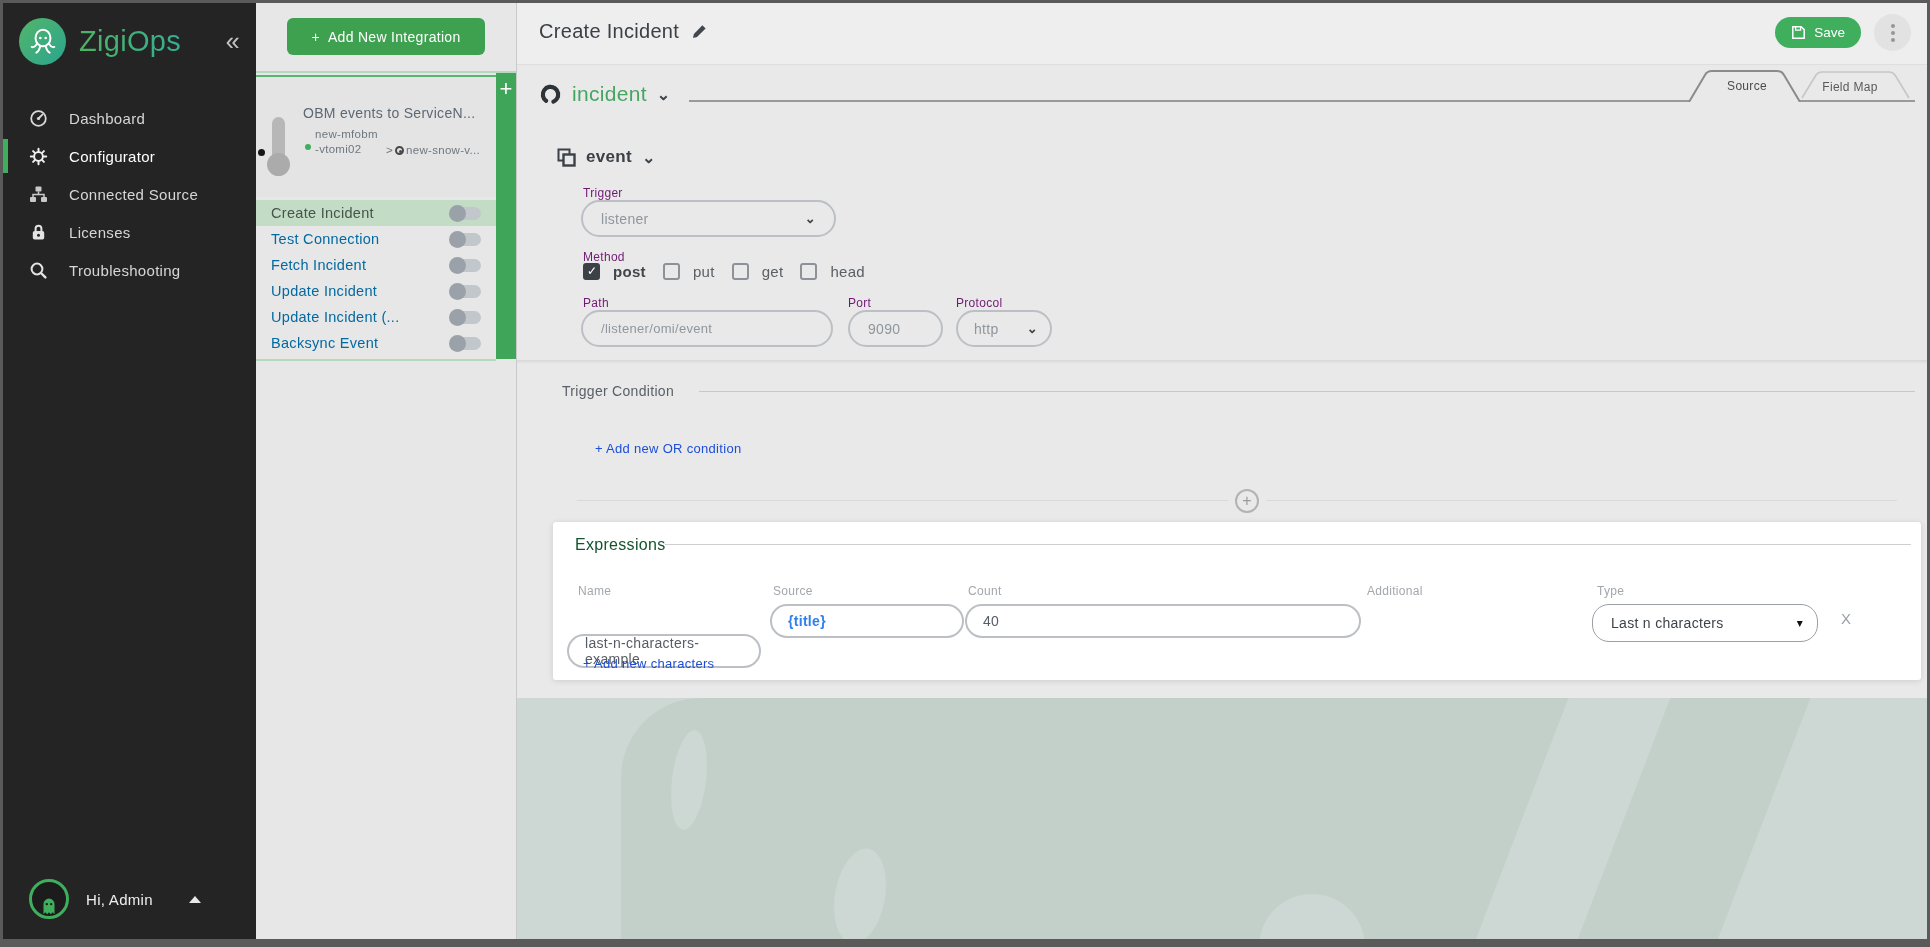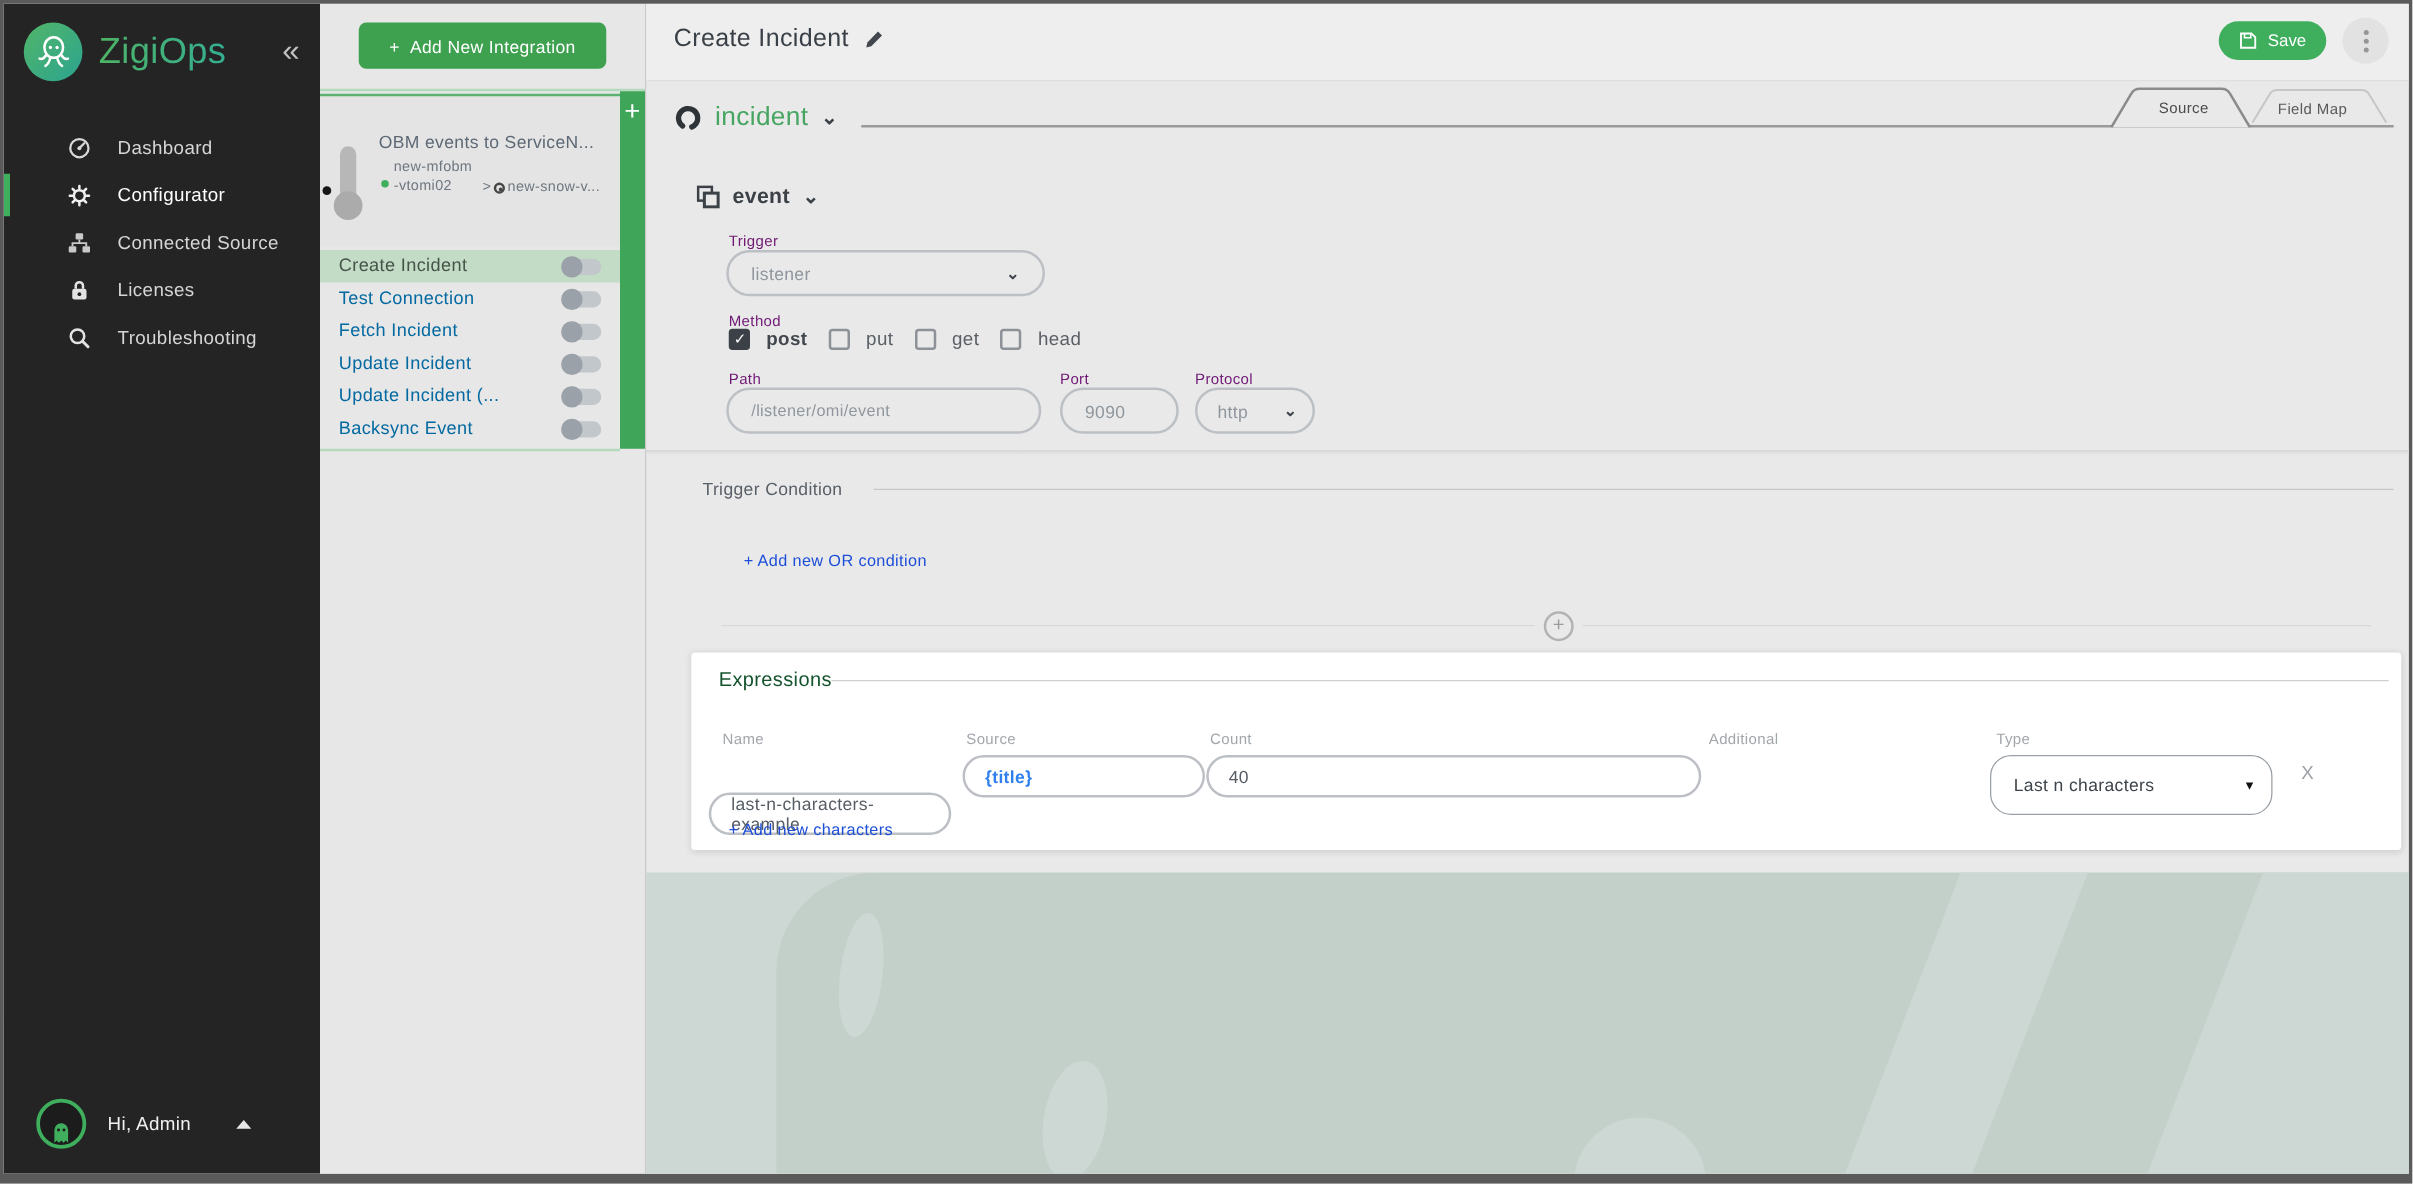--- a/index.html
+++ b/index.html
@@ -9,21 +9,21 @@
 
   
   .sidebar { position:absolute; left:0; top:0; bottom:0; width:253px; background:#242424; }
   .brand-row { display:flex; align-items:center; padding:15px 16px 10px 16px; }
   .logo { width:47px; height:47px; border-radius:50%; flex:0 0 auto;
           background:linear-gradient(135deg,#52b569,#2ba48f); display:flex; align-items:center; justify-content:center; }
   .brand { font-size:29px; margin-left:13px; font-weight:500;
            background:linear-gradient(90deg,#4db365,#35ae92); -webkit-background-clip:text; background-clip:text; color:transparent; }
   .collapse { margin-left:auto; color:#c2c2c2; font-size:25px; line-height:1; cursor:pointer; }
   .nav { margin-top:24px; }
-  .nav-item { position:relative; display:flex; align-items:center; height:38px; padding-left:50px; gap:21px;
+  .nav-item { position:relative; display:flex; align-items:center; height:38px; padding-left:25px; gap:21px;
               color:#d6d6d6; font-size:15px; cursor:pointer; }
   .nav-item .nicon { width:20px; display:flex; justify-content:center; }
   .nav-item.active { color:#fff; }
   .nav-item.active::before { content:""; position:absolute; left:0; top:2px; width:5px; height:34px; background:#3fae5d; }
   .user-row { position:absolute; left:26px; bottom:20px; display:flex; align-items:center; color:#efefef; font-size:15px; }
   .avatar { width:40px; height:40px; border-radius:50%; border:3px solid #3fae5d; background:#1c1c1c;
             display:flex; align-items:flex-end; justify-content:center; overflow:hidden; }
   .user-name { margin-left:17px; }
   .caret-up { margin-left:36px; width:0; height:0; border-left:6px solid transparent; border-right:6px solid transparent;
               border-bottom:7px solid #e8e8e8; cursor:pointer; }
@@ -98,21 +98,21 @@
                  font-size:16px; line-height:20px; text-align:center; cursor:pointer; }
 
   .exp-card { position:absolute; left:36px; right:6px; top:519px; height:158px; background:#fff; border-radius:3px;
               box-shadow:0 1px 6px rgba(0,0,0,.12); }
   .exp-title { position:absolute; left:22px; top:14px; font-size:16px; color:#14532d; }
   .exp-line { position:absolute; left:112px; right:10px; top:22px; height:1px; background:#cfcfcf; }
   .exp-lbl { position:absolute; top:62px; font-size:12px; color:#a2a7ac; }
   .exp-input { position:absolute; top:82px; height:34px; border:2px solid #bcc0c5; border-radius:17px;
                display:flex; align-items:center; padding:0 16px; font-size:14px; color:#575d64; background:#fff; }
   .exp-input.blue { color:#2f80ed; font-weight:600; }
-  .exp-select { position:absolute; top:82px; height:48px; border:1.5px solid #9aa0a5; border-radius:17px;
+  .exp-select { position:absolute; top:82px; height:38px; border:1.5px solid #9aa0a5; border-radius:17px;
                 display:flex; align-items:center; padding:0 14px 0 18px; font-size:14px; color:#3d434a; background:#fff; cursor:pointer; }
   .exp-select .sel-chev { margin-left:auto; font-size:12px; color:#111; }
   .exp-x { position:absolute; left:1288px; top:88px; font-size:15px; color:#9aa0a6; cursor:pointer; }
 
   .sage { position:absolute; left:0; right:0; top:695px; bottom:0; background:#cdd7d3; overflow:hidden; }
   .sage * { position:absolute; }
   .blob { left:104px; top:0; right:-60px; bottom:-60px; background:#c3d0ca; border-radius:80px 0 0 0; }
   .band-light1 { left:1005px; top:-40px; width:95px; height:340px; background:#cdd7d3; transform:rotate(21deg); }
   .band-light2 { left:1250px; top:-50px; width:235px; height:370px; background:#cdd7d3; transform:rotate(21deg); }
   .band-dark1 { left:1445px; top:50px; width:85px; height:340px; background:#c3d0ca; transform:rotate(21deg); }

